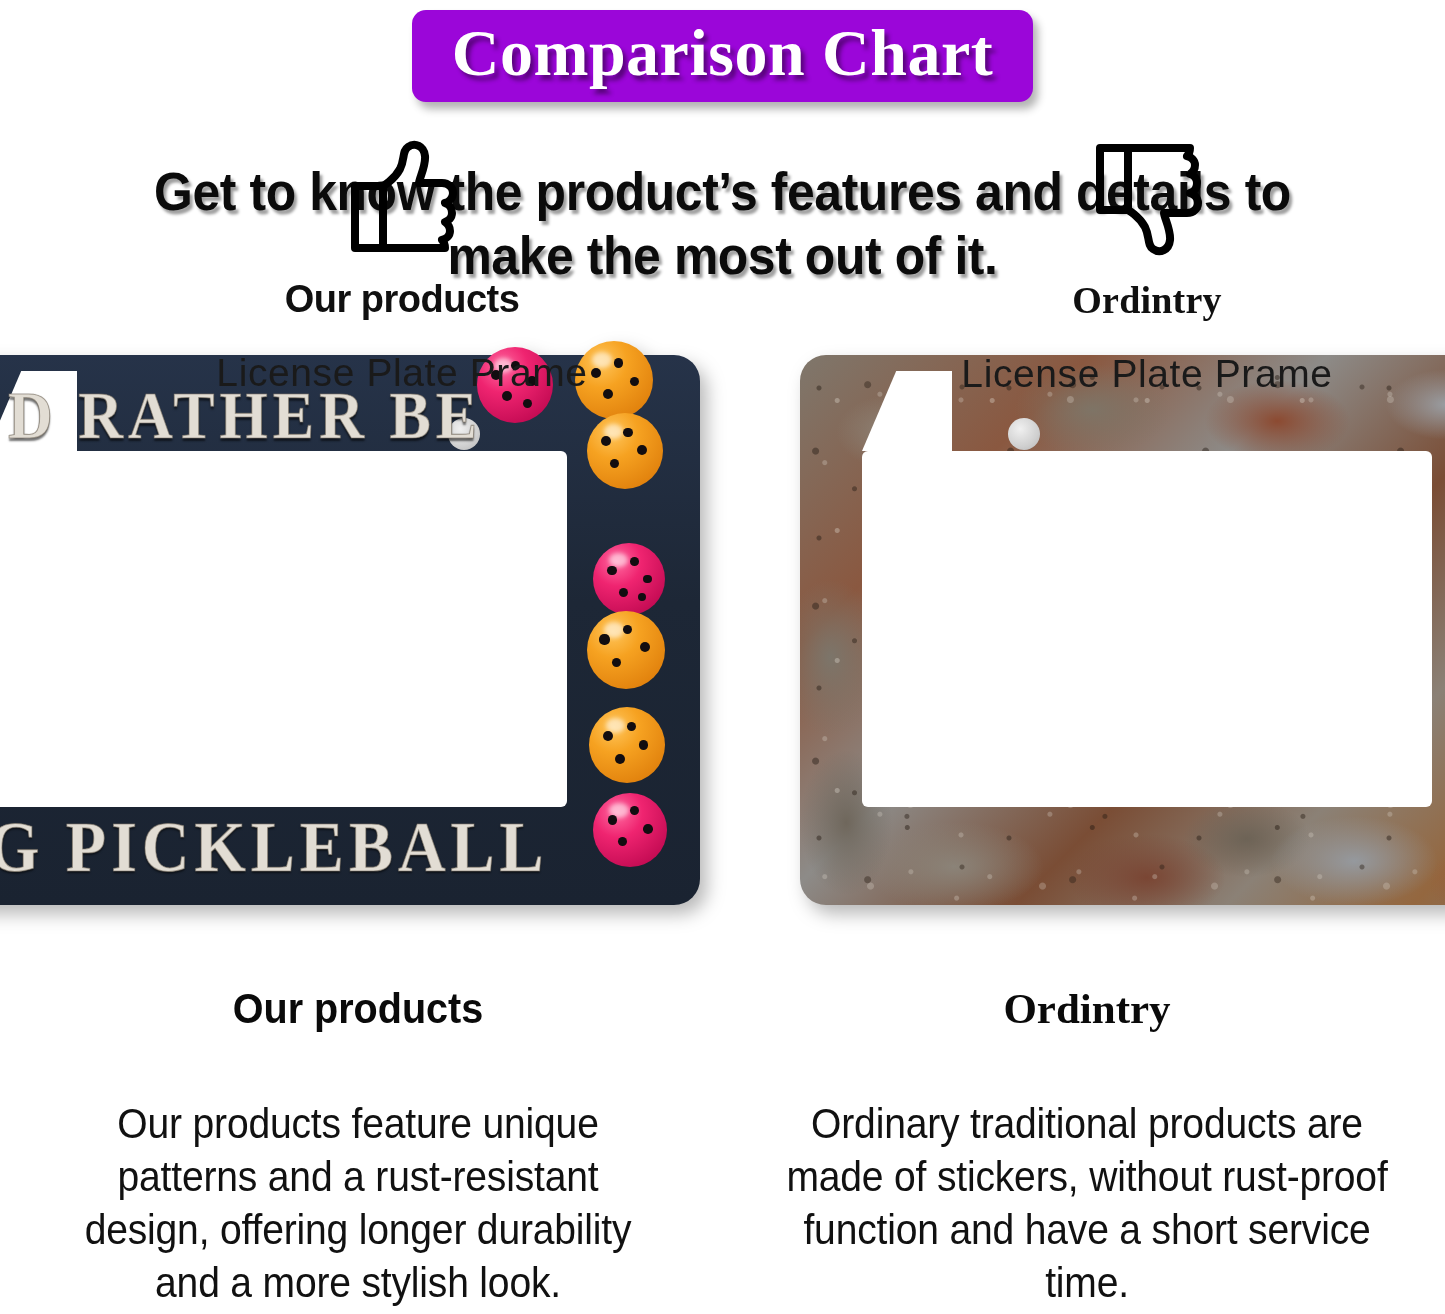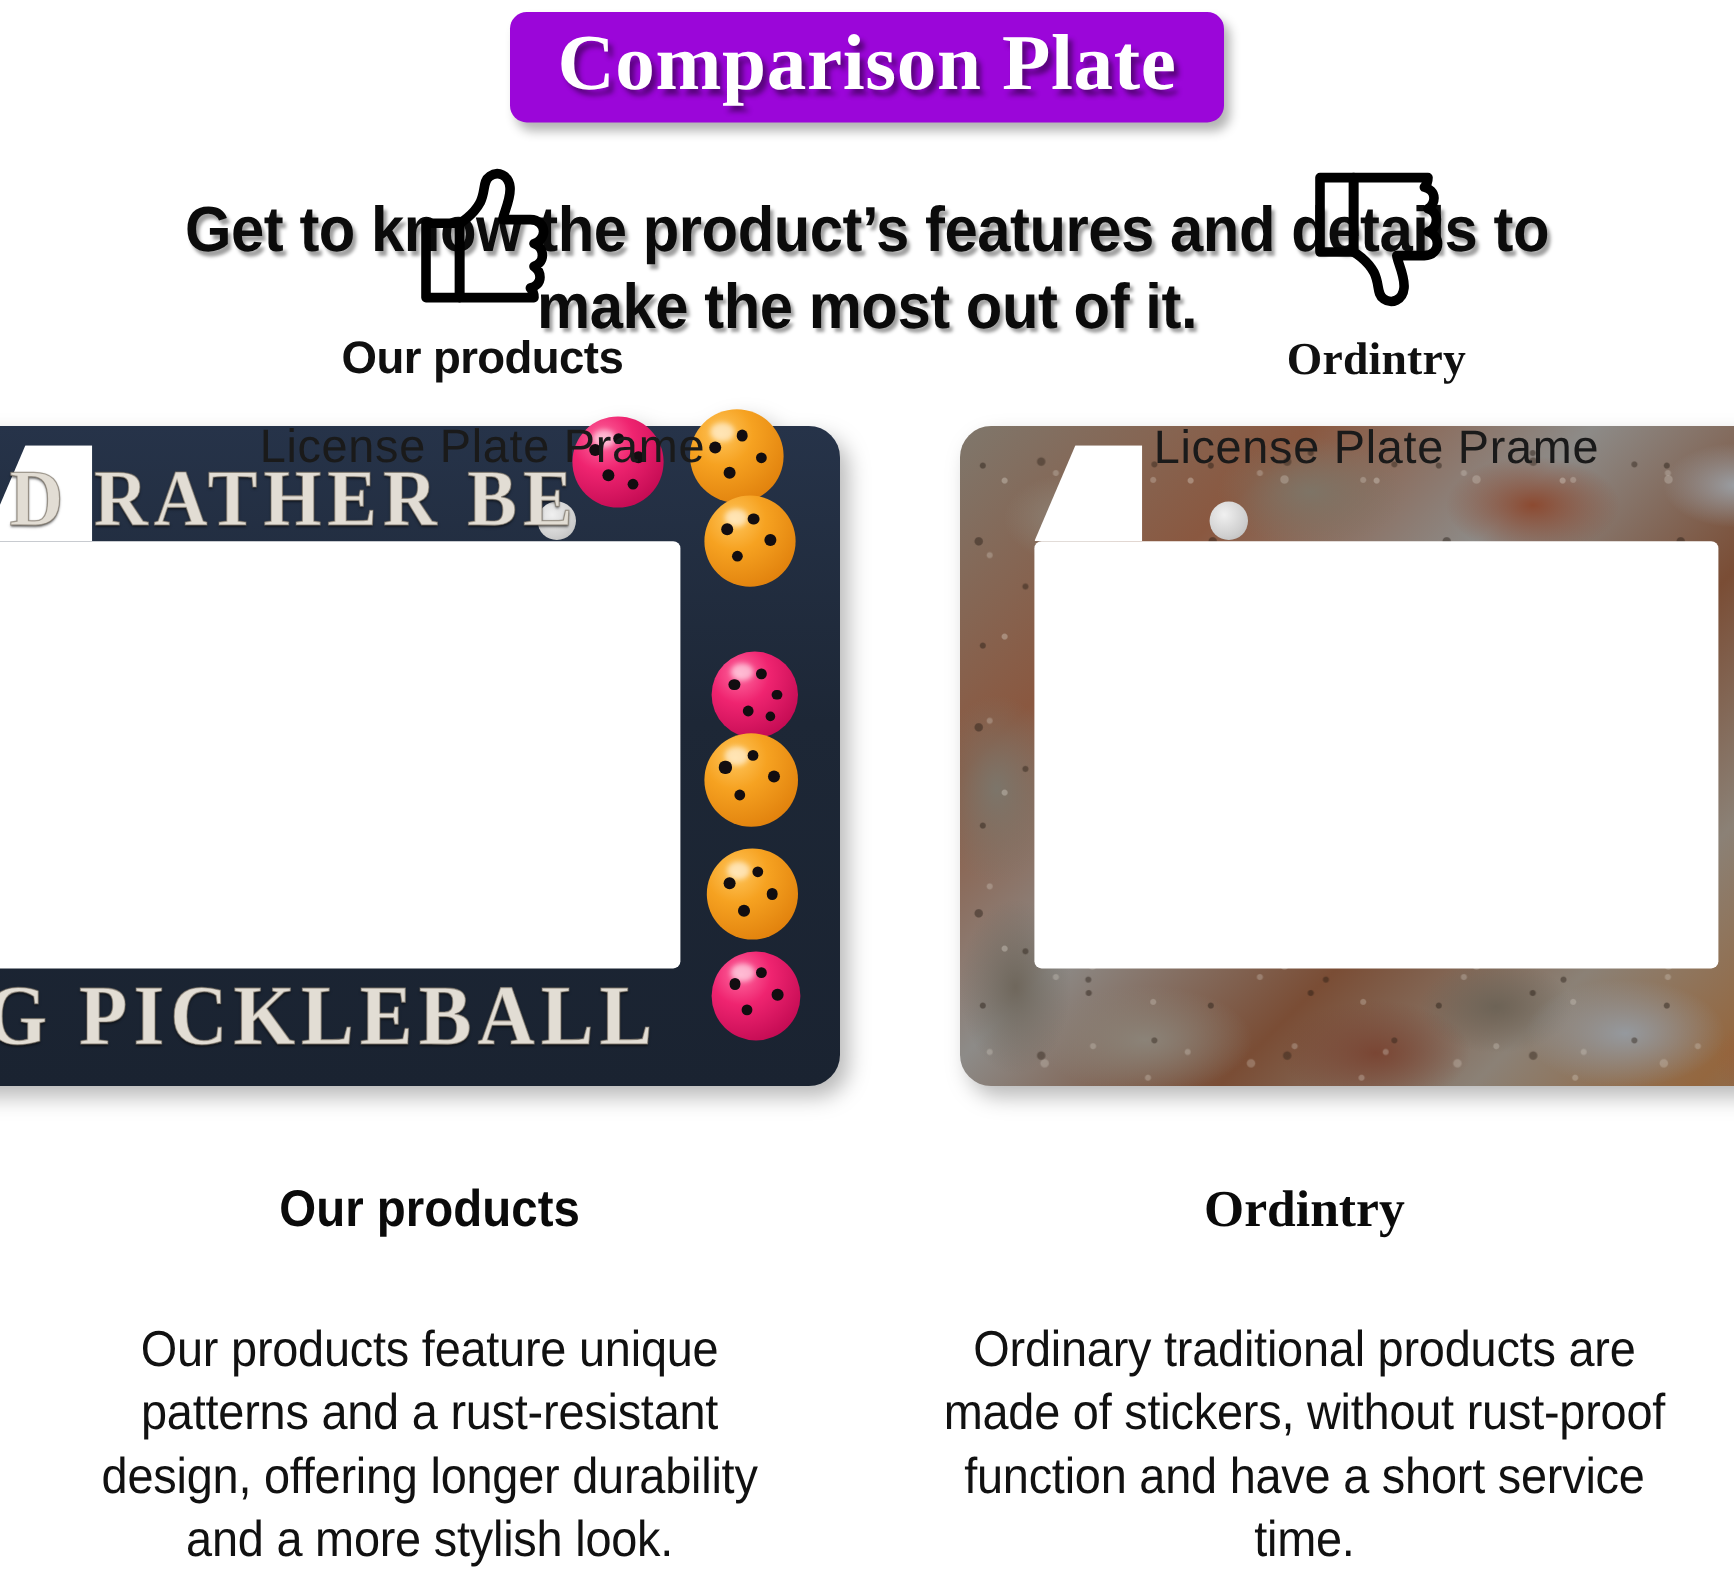--- a/index.html
+++ b/index.html
@@ -279,21 +279,21 @@
   .col-left .col-body  { padding: 0 34px; }
   .col-right .col-body { padding: 0 28px; }
 </style>
 </head>
 <body>
 
 <div id="page">
 
   <div class="title-wrap">
     <div class="title-banner">
-      <div class="title-text">Comparison Plate</div>
+      <div class="title-text">Comparison Chart</div>
     </div>
   </div>
 
   <div class="subtitle">Get to know the product’s features and details to make the most out of it.</div>
 
   <div class="frames-row">
 
     <div class="frame frame-left">
 
       <div class="plate-window plate-window-left"></div>

